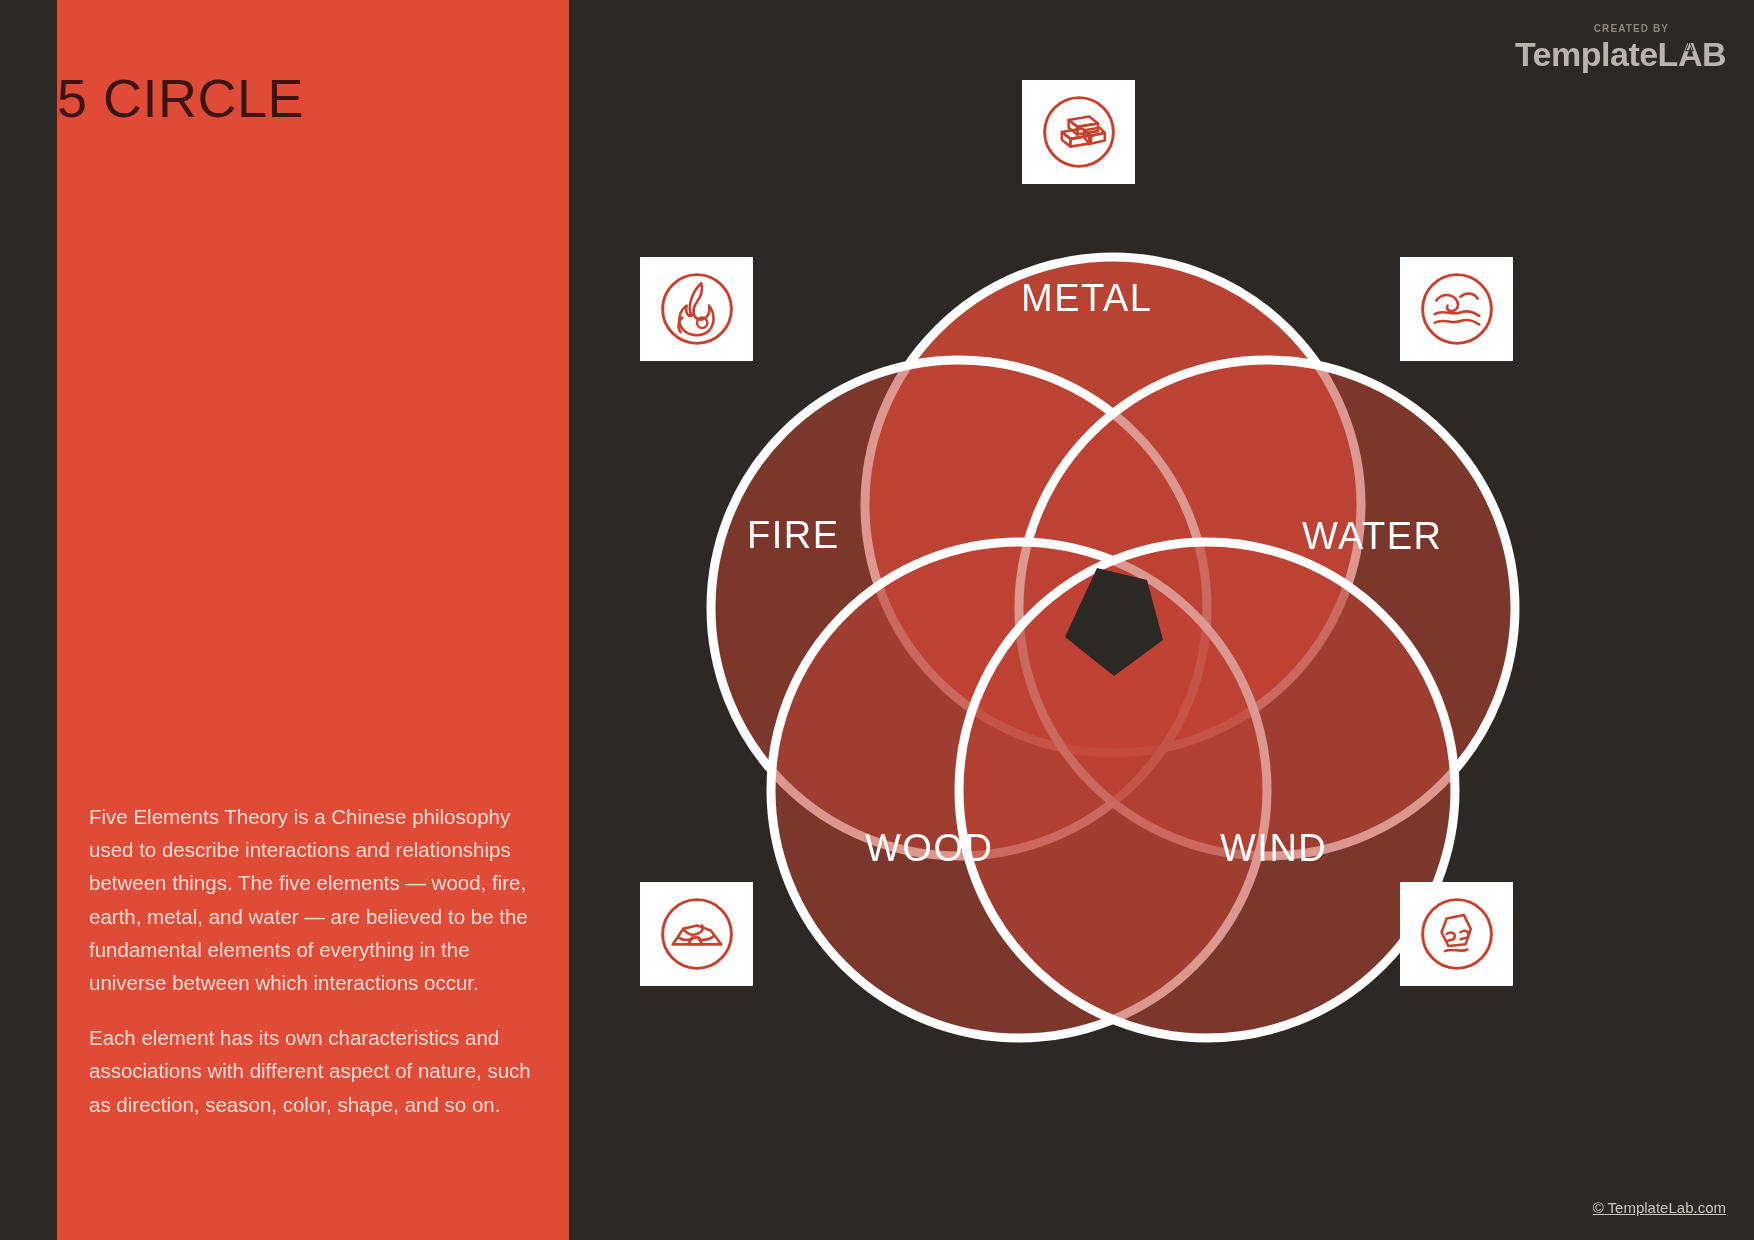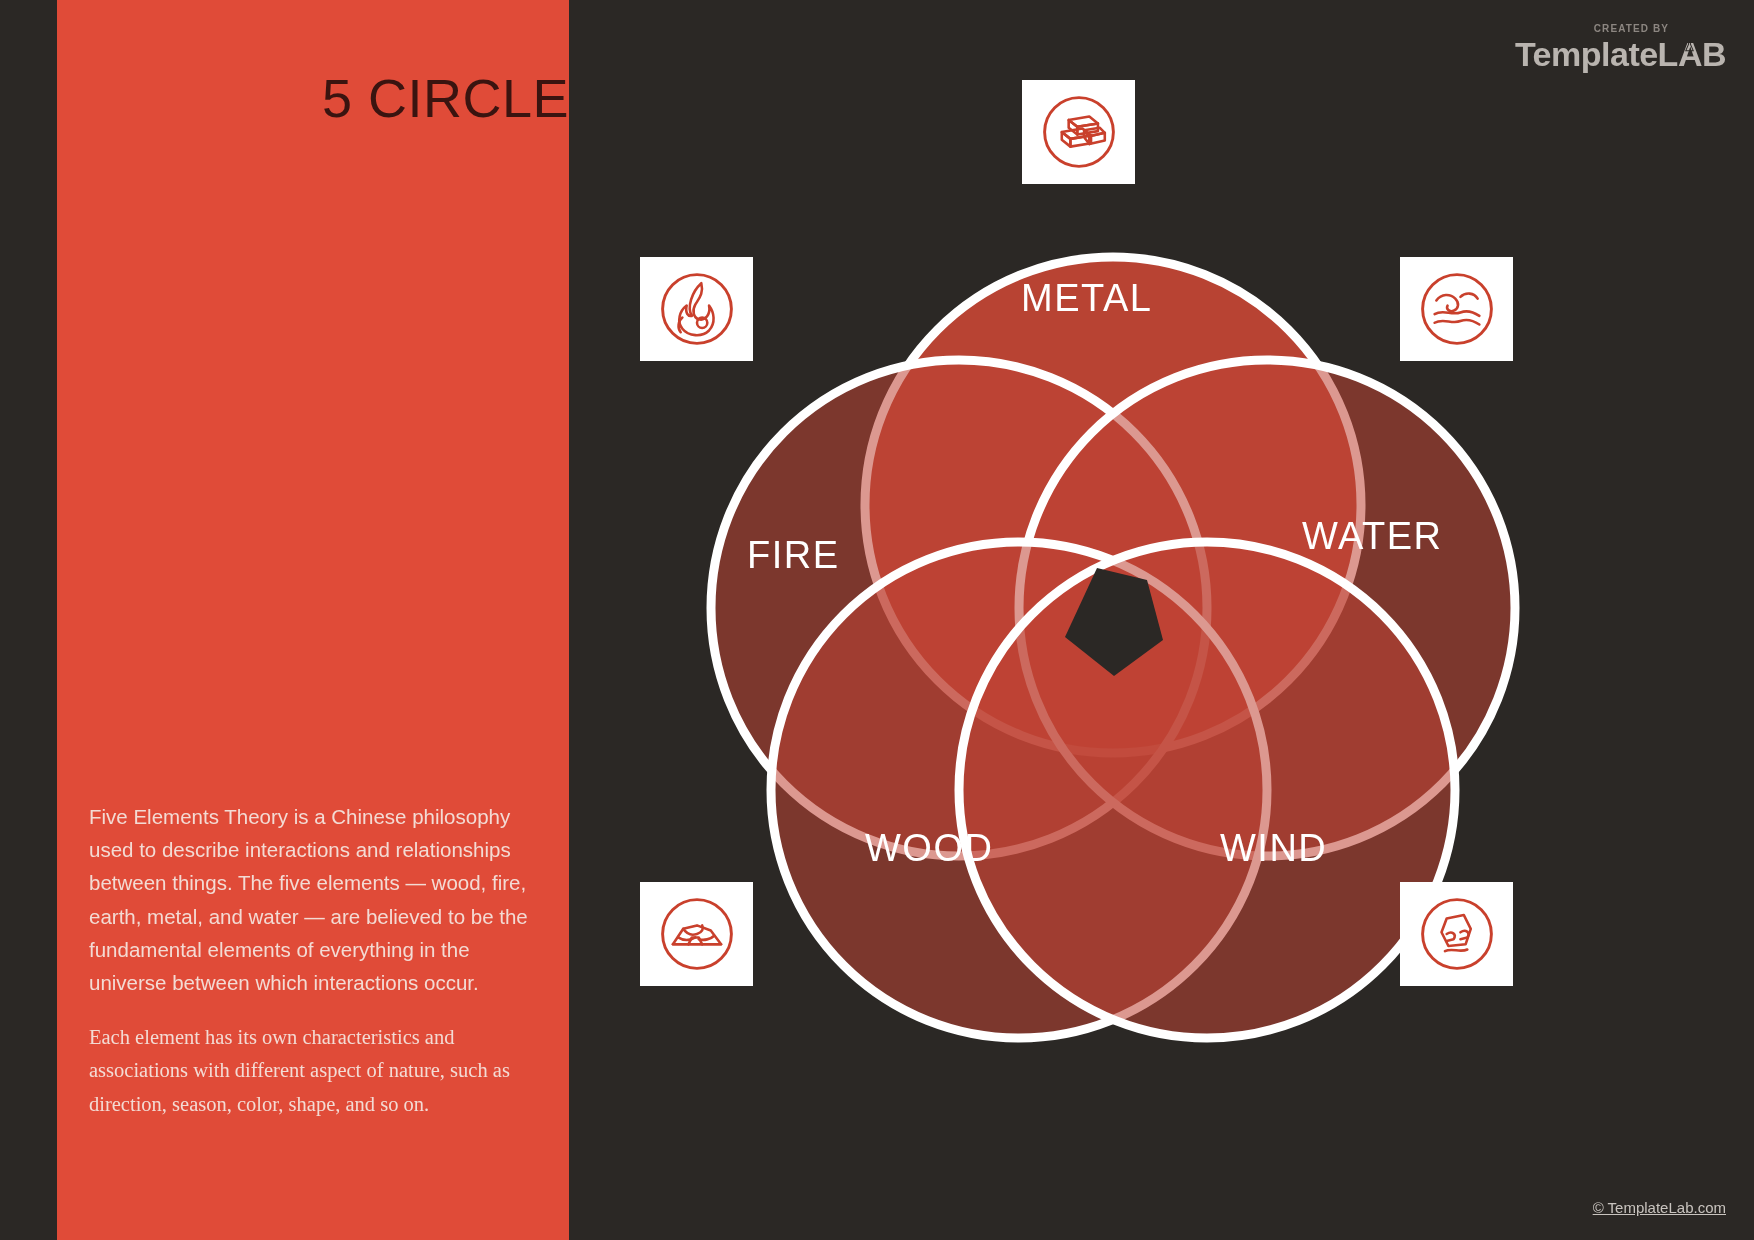--- a/index.html
+++ b/index.html
@@ -20,21 +20,21 @@
   }
   #left-gutter {
     position:absolute; left:0; top:0;
     width:57px; height:1240px;
     background:#2B2825;
   }
   #title-block {
     position:absolute;
     left:0; top:62px;
     width:512px;
-    text-align:right;
+    text-align:left;
   }
   .title-line {
     display:block;
     color:#3A1410;
     font-size:54px;
     font-weight:400;
     letter-spacing:0.5px;
     line-height:1.34;
     white-space:nowrap;
   }
@@ -42,21 +42,21 @@
     position:absolute;
     left:32px; top:800px;
     width:455px;
   }
   .para {
     color:#F3DBD4;
     font-size:20.5px;
     line-height:1.62;
     margin-bottom:22px;
   }
-  .para:last-child { margin-bottom:0;font-family:Liberation Serif, serif; }
+  .para:last-child { margin-bottom:0; }
 
   
   #brand {
     position:absolute;
     right:28px; top:24px;
     text-align:right;
     line-height:1;
   }
   #brand-created {
     display:block;
@@ -175,21 +175,21 @@
 
       <circle cx="450" cy="790" r="248" fill="#C04434" fill-opacity="0.55" stroke="#FFFFFF" stroke-width="9"></circle>
 
       <circle cx="638" cy="790" r="248" fill="#C04434" fill-opacity="0.55" stroke="#FFFFFF" stroke-width="9"></circle>
     </g>
 
     <path d="M 528 568 L 578 580 L 594 640 L 545 676 L 496 637 Z" fill="#2B2825"></path>
   </svg>
 
   <span class="venn-label" style="left:452px; top:277px;">METAL</span>
-  <span class="venn-label" style="left:178px; top:534px;">FIRE</span>
+  <span class="venn-label" style="left:178px; top:514px;">FIRE</span>
   <span class="venn-label" style="left:733px; top:515px;">WATER</span>
   <span class="venn-label" style="left:249px; top:827px;margin-left:47px;">WOOD</span>
   <span class="venn-label" style="left:651px; top:827px;text-align:center;">WIND</span>
 
 </div>
 
 <div class="icon-badge" id="icon-metal">
   <svg width="86" height="86" viewBox="0 0 100 100">
     <circle cx="50" cy="50" r="40" fill="none" stroke="#C9402C" stroke-width="3.4"></circle>
     <g fill="none" stroke="#C9402C" stroke-width="3" stroke-linejoin="round">

